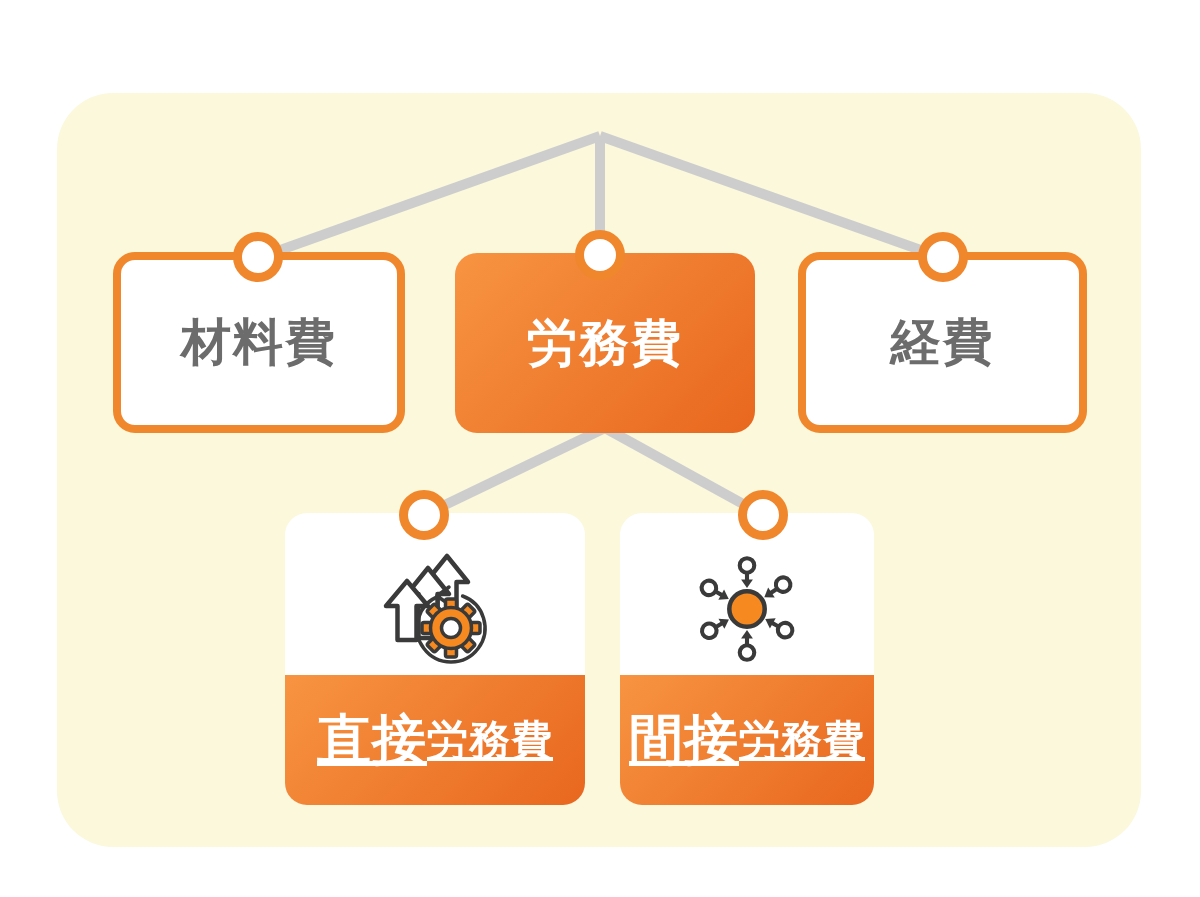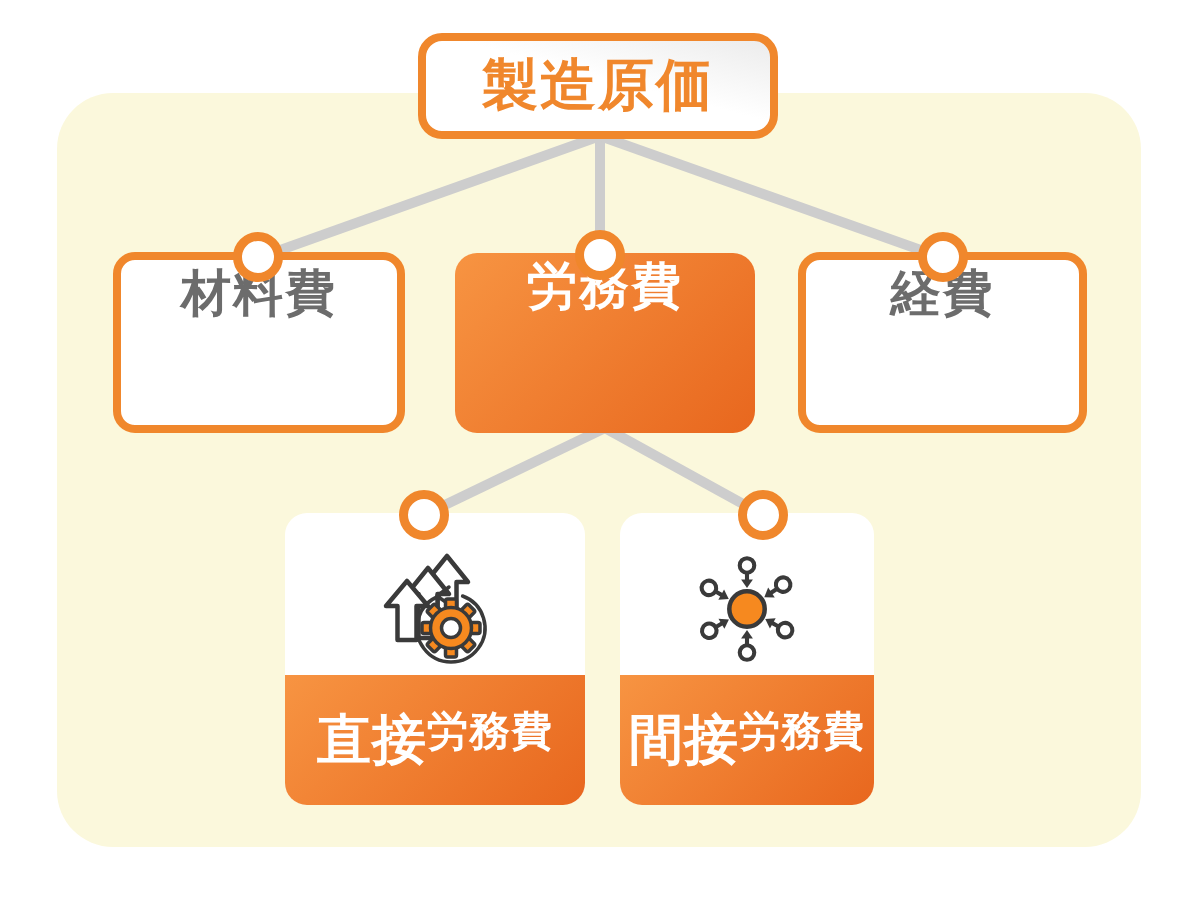--- a/index.html
+++ b/index.html
@@ -20,21 +20,21 @@
   svg.connectors{position:absolute;left:0;top:0;width:1200px;height:897px;z-index:1;}
   svg.connectors line{stroke:var(--connector);stroke-width:10;}
 
   .root-box{position:absolute;left:418px;top:33px;width:360px;height:106px;box-sizing:border-box;
     border:8px solid var(--accent);border-radius:24px;
     background:linear-gradient(to top right,#ffffff 55%,var(--root-gradient-end) 100%);
     display:flex;align-items:center;justify-content:center;z-index:2;}
   .root-box .root-label{font-size:56px;font-weight:800;color:var(--accent);letter-spacing:2px;}
 
   .node{position:absolute;top:252px;height:181px;box-sizing:border-box;border-radius:22px;
-    display:flex;justify-content:center;z-index:2;font-family:Liberation Serif, serif;}
+    display:flex;align-items:center;justify-content:center;z-index:2;font-family:Liberation Serif, serif;}
   .node-white{background:#ffffff;border:8px solid var(--accent);}
   .node-white .node-label{font-size:50px;font-weight:800;color:var(--text-gray);letter-spacing:2px;}
   .node-materials{left:113px;width:292px;}
   .node-labor{left:455px;top:253px;width:300px;height:180px;
     background:linear-gradient(135deg,var(--gradient-start) 0%,var(--gradient-end) 100%);}
   .node-labor .node-label{font-size:50px;font-weight:800;color:#ffffff;letter-spacing:2px;}
   .node-expenses{left:798px;width:289px;}
 
   .dot{position:absolute;width:50px;height:50px;box-sizing:border-box;border:9px solid var(--accent);
     background:#fff;border-radius:50%;z-index:3;}
@@ -44,21 +44,21 @@
   .dot-direct{left:399px;top:490px;}
   .dot-indirect{left:738px;top:490px;}
 
   .leaf{position:absolute;top:513px;height:292px;border-radius:22px;overflow:hidden;background:#ffffff;z-index:2;
     display:flex;flex-direction:column;}
   .leaf-direct{left:285px;width:300px;}
   .leaf-indirect{left:620px;width:254px;}
   .leaf .icon-area{height:162px;display:flex;align-items:flex-end;justify-content:center;padding-bottom:7px;box-sizing:border-box;}
   .leaf .label-bar{height:130px;display:flex;align-items:center;justify-content:center;
     background:linear-gradient(135deg,var(--gradient-start) 0%,var(--gradient-end) 100%);}
-  .leaf .label-inner{display:flex;align-items:flex-start;color:#fff;font-weight:800;letter-spacing:1px;}
+  .leaf .label-inner{display:flex;align-items:center;color:#fff;font-weight:800;letter-spacing:1px;text-decoration:underline;}
   .leaf .label-main{font-size:54px;}
   .leaf .label-sub{font-size:41px;}
 
   .ic-line{stroke:var(--icon-stroke);fill:none;stroke-linejoin:round;stroke-linecap:round;}
   .ic-arrow{fill:#ffffff;stroke:var(--icon-stroke);stroke-width:4.5;stroke-linejoin:round;}
   .ic-orange{fill:var(--icon-fill);stroke:var(--icon-stroke);}
   .ic-white{fill:#ffffff;stroke:var(--icon-stroke);}
   .ic-solid{fill:var(--icon-stroke);stroke:none;}
 </style>
 </head>
@@ -68,23 +68,20 @@
   <div class="bg-panel"></div>
 
   <svg class="connectors" viewBox="0 0 1200 897">
     <line x1="600" y1="136" x2="258" y2="258"></line>
     <line x1="600" y1="136" x2="600" y2="253"></line>
     <line x1="600" y1="136" x2="943" y2="258"></line>
     <line x1="605" y1="428" x2="424" y2="515"></line>
     <line x1="605" y1="428" x2="763" y2="515"></line>
   </svg>
 
-  <div class="root-box">
-    <span class="root-label">製造原価</span>
-  </div>
 
   <div class="node node-white node-materials">
     <span class="node-label">材料費</span>
   </div>
   <div class="node node-labor">
     <span class="node-label">労務費</span>
   </div>
   <div class="node node-white node-expenses">
     <span class="node-label">経費</span>
   </div>

